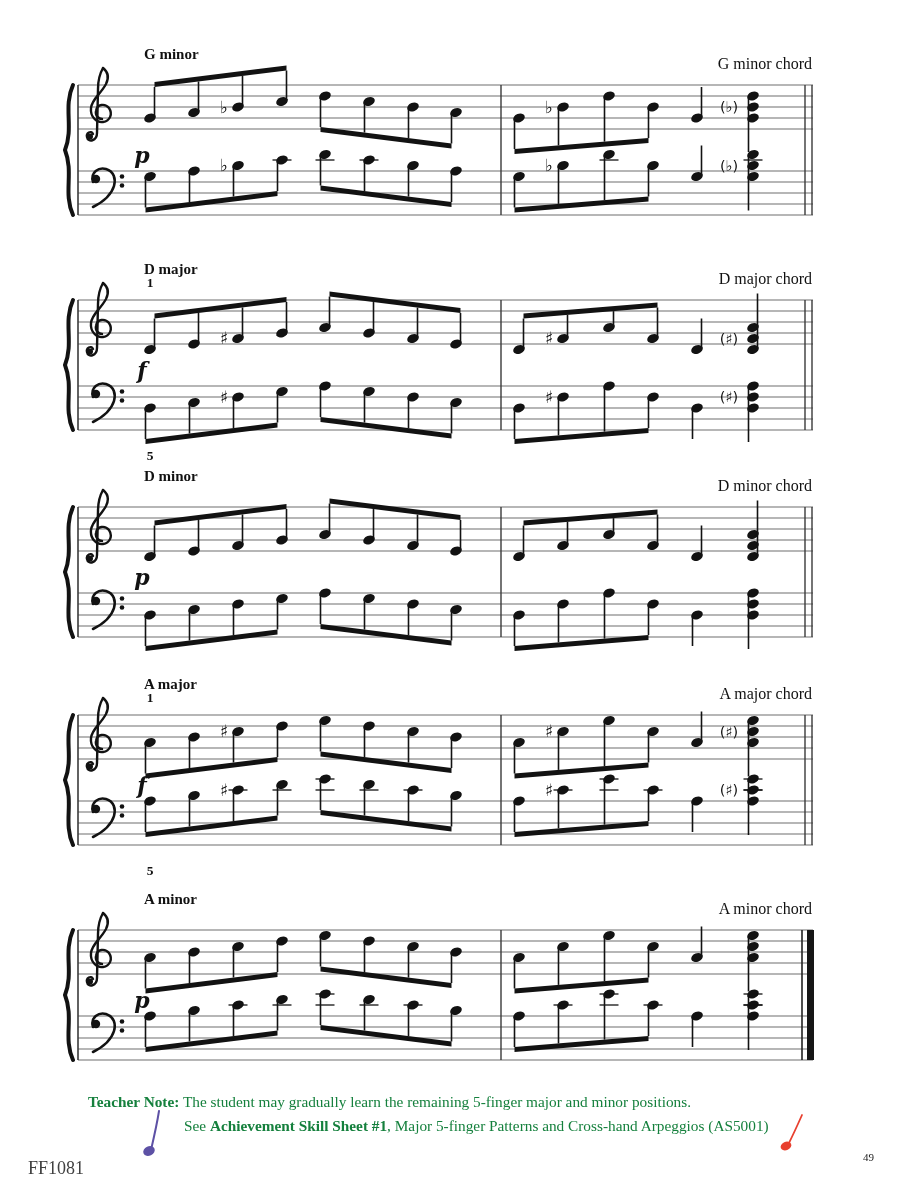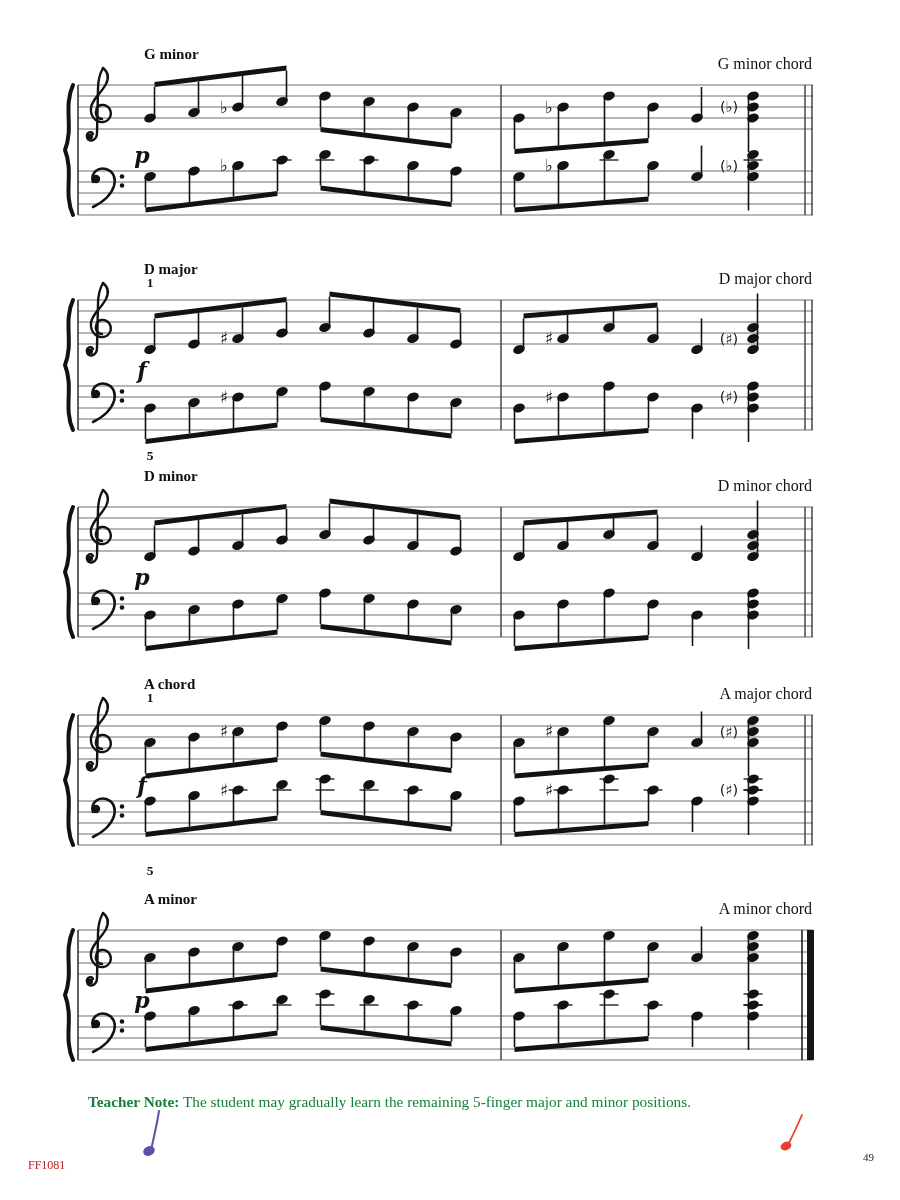--- a/index.html
+++ b/index.html
@@ -6,21 +6,21 @@
   body{width:900px;height:1200px;position:relative;background:#ffffff;overflow:hidden;
        font-family:"Liberation Serif",serif;color:#121212;}
   .system{position:absolute;left:58px;width:780px;height:218px;}
   .key-label{position:absolute;left:86px;top:13px;font-weight:bold;font-size:15px;color:#111;white-space:nowrap;}
   .chord-label{position:absolute;right:26px;top:22px;font-size:16px;color:#111;white-space:nowrap;}
   svg.score{position:absolute;left:0;top:22px;}
   .tnote{position:absolute;left:88px;top:1090px;width:730px;font-size:15.3px;color:#15803d;}
   .tnote .line{line-height:23.6px;white-space:nowrap;}
   .tnote .line.indent{margin-left:96px;}
   .tnote b{font-weight:bold;}
-  .footer-id{position:absolute;left:28px;top:1158px;font-size:12px;color:#b91c1c;}
+  .footer-id{position:absolute;left:28px;top:1158px;font-size:18px;color:#404040;}
   .page-num{position:absolute;right:26px;top:1151px;font-size:11px;color:#222;}
   .deco{position:absolute;}
 </style>
 </head>
 <body>
 
 <div class="system" style="top:33px">
   <span class="key-label">G minor</span>
   <span class="chord-label">G minor chord</span>
   <svg class="score" width="780" height="198" viewBox="0 0 780 198">
@@ -362,21 +362,21 @@
         <line x1="634.5" x2="634.5" y1="139" y2="169" stroke="#121212" stroke-width="1.6"></line>
         <ellipse cx="695" cy="138" rx="6" ry="4.2" fill="#121212" transform="rotate(-21 695 138)"></ellipse>
         <ellipse cx="695" cy="127" rx="6" ry="4.2" fill="#121212" transform="rotate(-21 695 127)"></ellipse>
         <ellipse cx="695" cy="116" rx="6" ry="4.2" fill="#121212" transform="rotate(-21 695 116)"></ellipse>
         <line x1="690.5" x2="690.5" y1="117" y2="172" stroke="#121212" stroke-width="1.6"></line>
       </g>
       <text x="84" y="108" fill="#121212" text-anchor="middle" style="font: italic bold 22px &quot;DejaVu Serif&quot;, serif;">p</text>
     </svg>
 </div>
 <div class="system" style="top:663px">
-  <span class="key-label">A chord</span>
+  <span class="key-label">A major</span>
   <span class="chord-label">A major chord</span>
   <svg class="score" width="780" height="198" viewBox="0 0 780 198">
       <g>
         <line x1="20" x2="755" y1="30" y2="30" stroke="#6f6f6f" stroke-width="1.2"></line>
         <line x1="20" x2="755" y1="116" y2="116" stroke="#6f6f6f" stroke-width="1.2"></line>
         <line x1="20" x2="755" y1="41" y2="41" stroke="#6f6f6f" stroke-width="1.2"></line>
         <line x1="20" x2="755" y1="127" y2="127" stroke="#6f6f6f" stroke-width="1.2"></line>
         <line x1="20" x2="755" y1="52" y2="52" stroke="#6f6f6f" stroke-width="1.2"></line>
         <line x1="20" x2="755" y1="138" y2="138" stroke="#6f6f6f" stroke-width="1.2"></line>
         <line x1="20" x2="755" y1="63" y2="63" stroke="#6f6f6f" stroke-width="1.2"></line>
@@ -618,20 +618,21 @@
         <line x1="685.5" x2="704.5" y1="105" y2="105" stroke="#121212" stroke-width="1.3"></line>
         <line x1="685.5" x2="704.5" y1="94" y2="94" stroke="#121212" stroke-width="1.3"></line>
         <line x1="690.5" x2="690.5" y1="95" y2="150" stroke="#121212" stroke-width="1.6"></line>
       </g>
       <text x="84" y="108" fill="#121212" text-anchor="middle" style="font: italic bold 22px &quot;DejaVu Serif&quot;, serif;">p</text>
     </svg>
 </div>
 
 <div class="tnote">
     <div class="line"><b>Teacher Note:</b><span> The student may gradually learn the remaining 5-finger major and minor positions.</span></div>
+    <div class="line indent"><span>See </span><b>Achievement Skill Sheet #1</b><span>, Major 5-finger Patterns and Cross-hand Arpeggios (AS5001)</span></div>
   </div>
 
 <svg class="deco" style="left:136px;top:1106px" width="30" height="52">
   <path class="deco-stem-purple" d="M 15,44 C 18,31 21,18 23,5" fill="none" stroke-width="2" stroke-linecap="round" stroke="#5d51a5"></path>
   <ellipse class="deco-head-purple" cx="13" cy="45" rx="6" ry="4.6" transform="rotate(-25 13 45)" fill="#5d51a5"></ellipse>
 </svg>
 <svg class="deco" style="left:774px;top:1110px" width="34" height="44">
   <path class="deco-stem-red" d="M 14,35 C 19,25 24,14 28,5" fill="none" stroke-width="1.8" stroke-linecap="round" stroke="#e8402f"></path>
   <ellipse class="deco-head-red" cx="12" cy="36" rx="5.6" ry="4.2" transform="rotate(-25 12 36)" fill="#e8402f"></ellipse>
 </svg>

